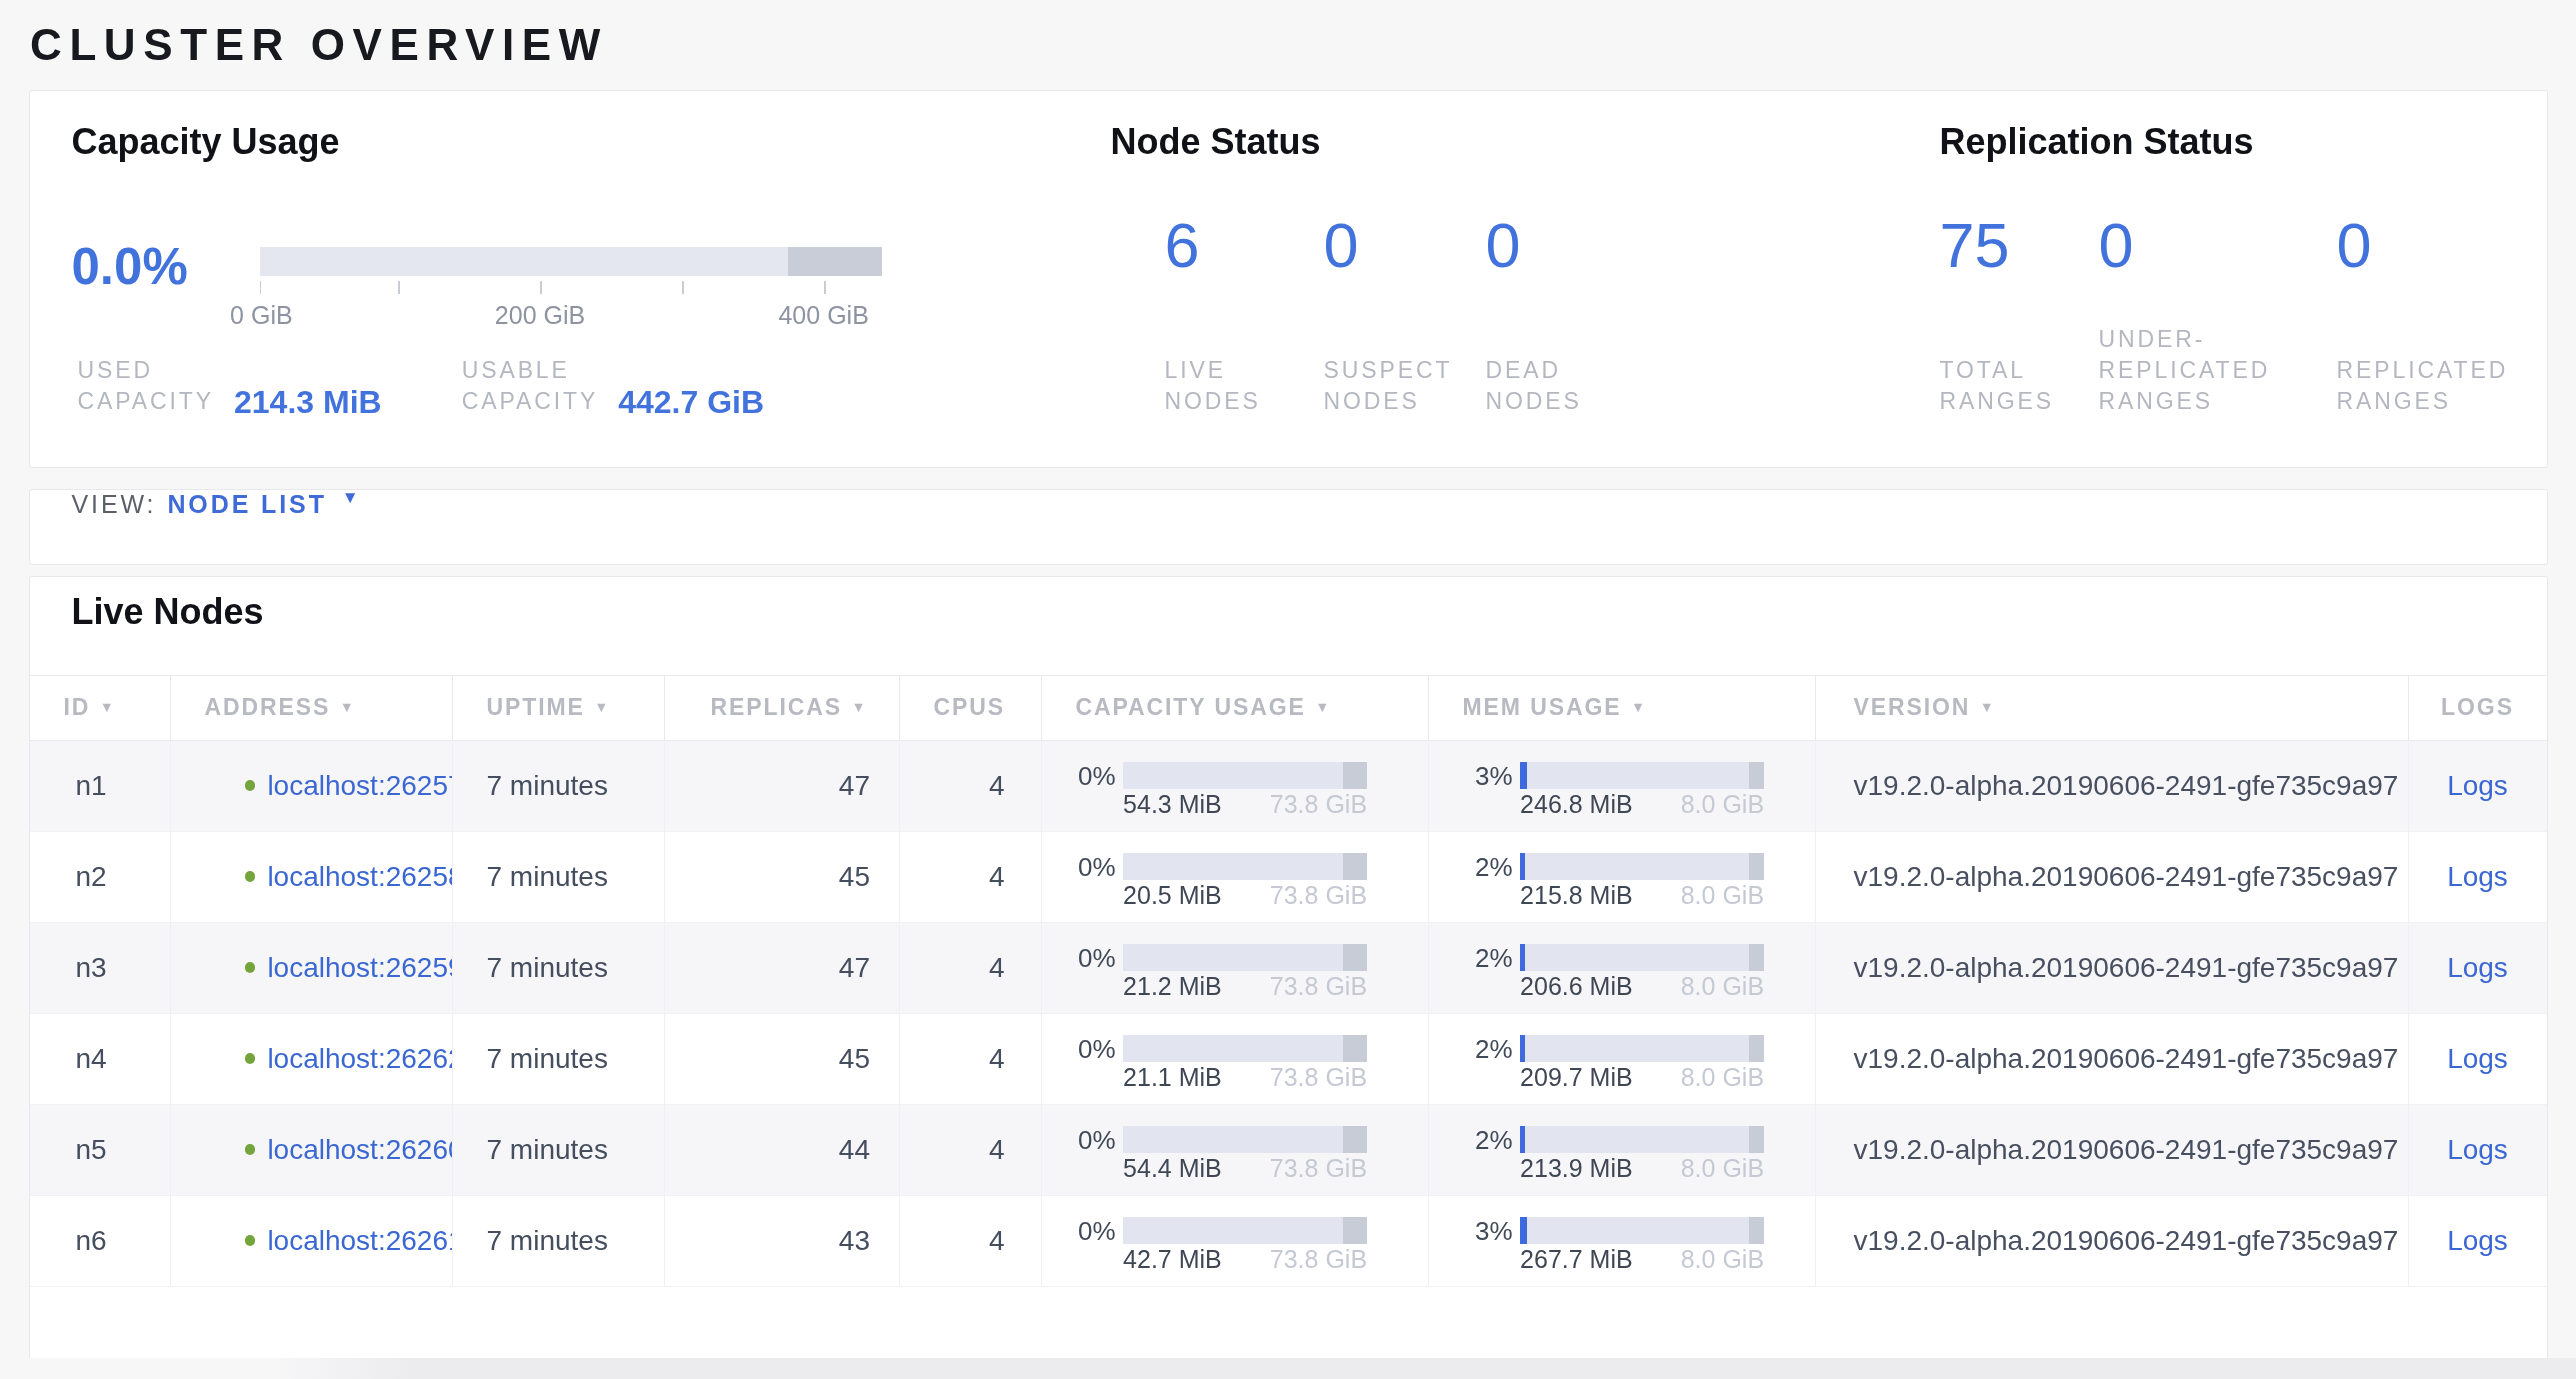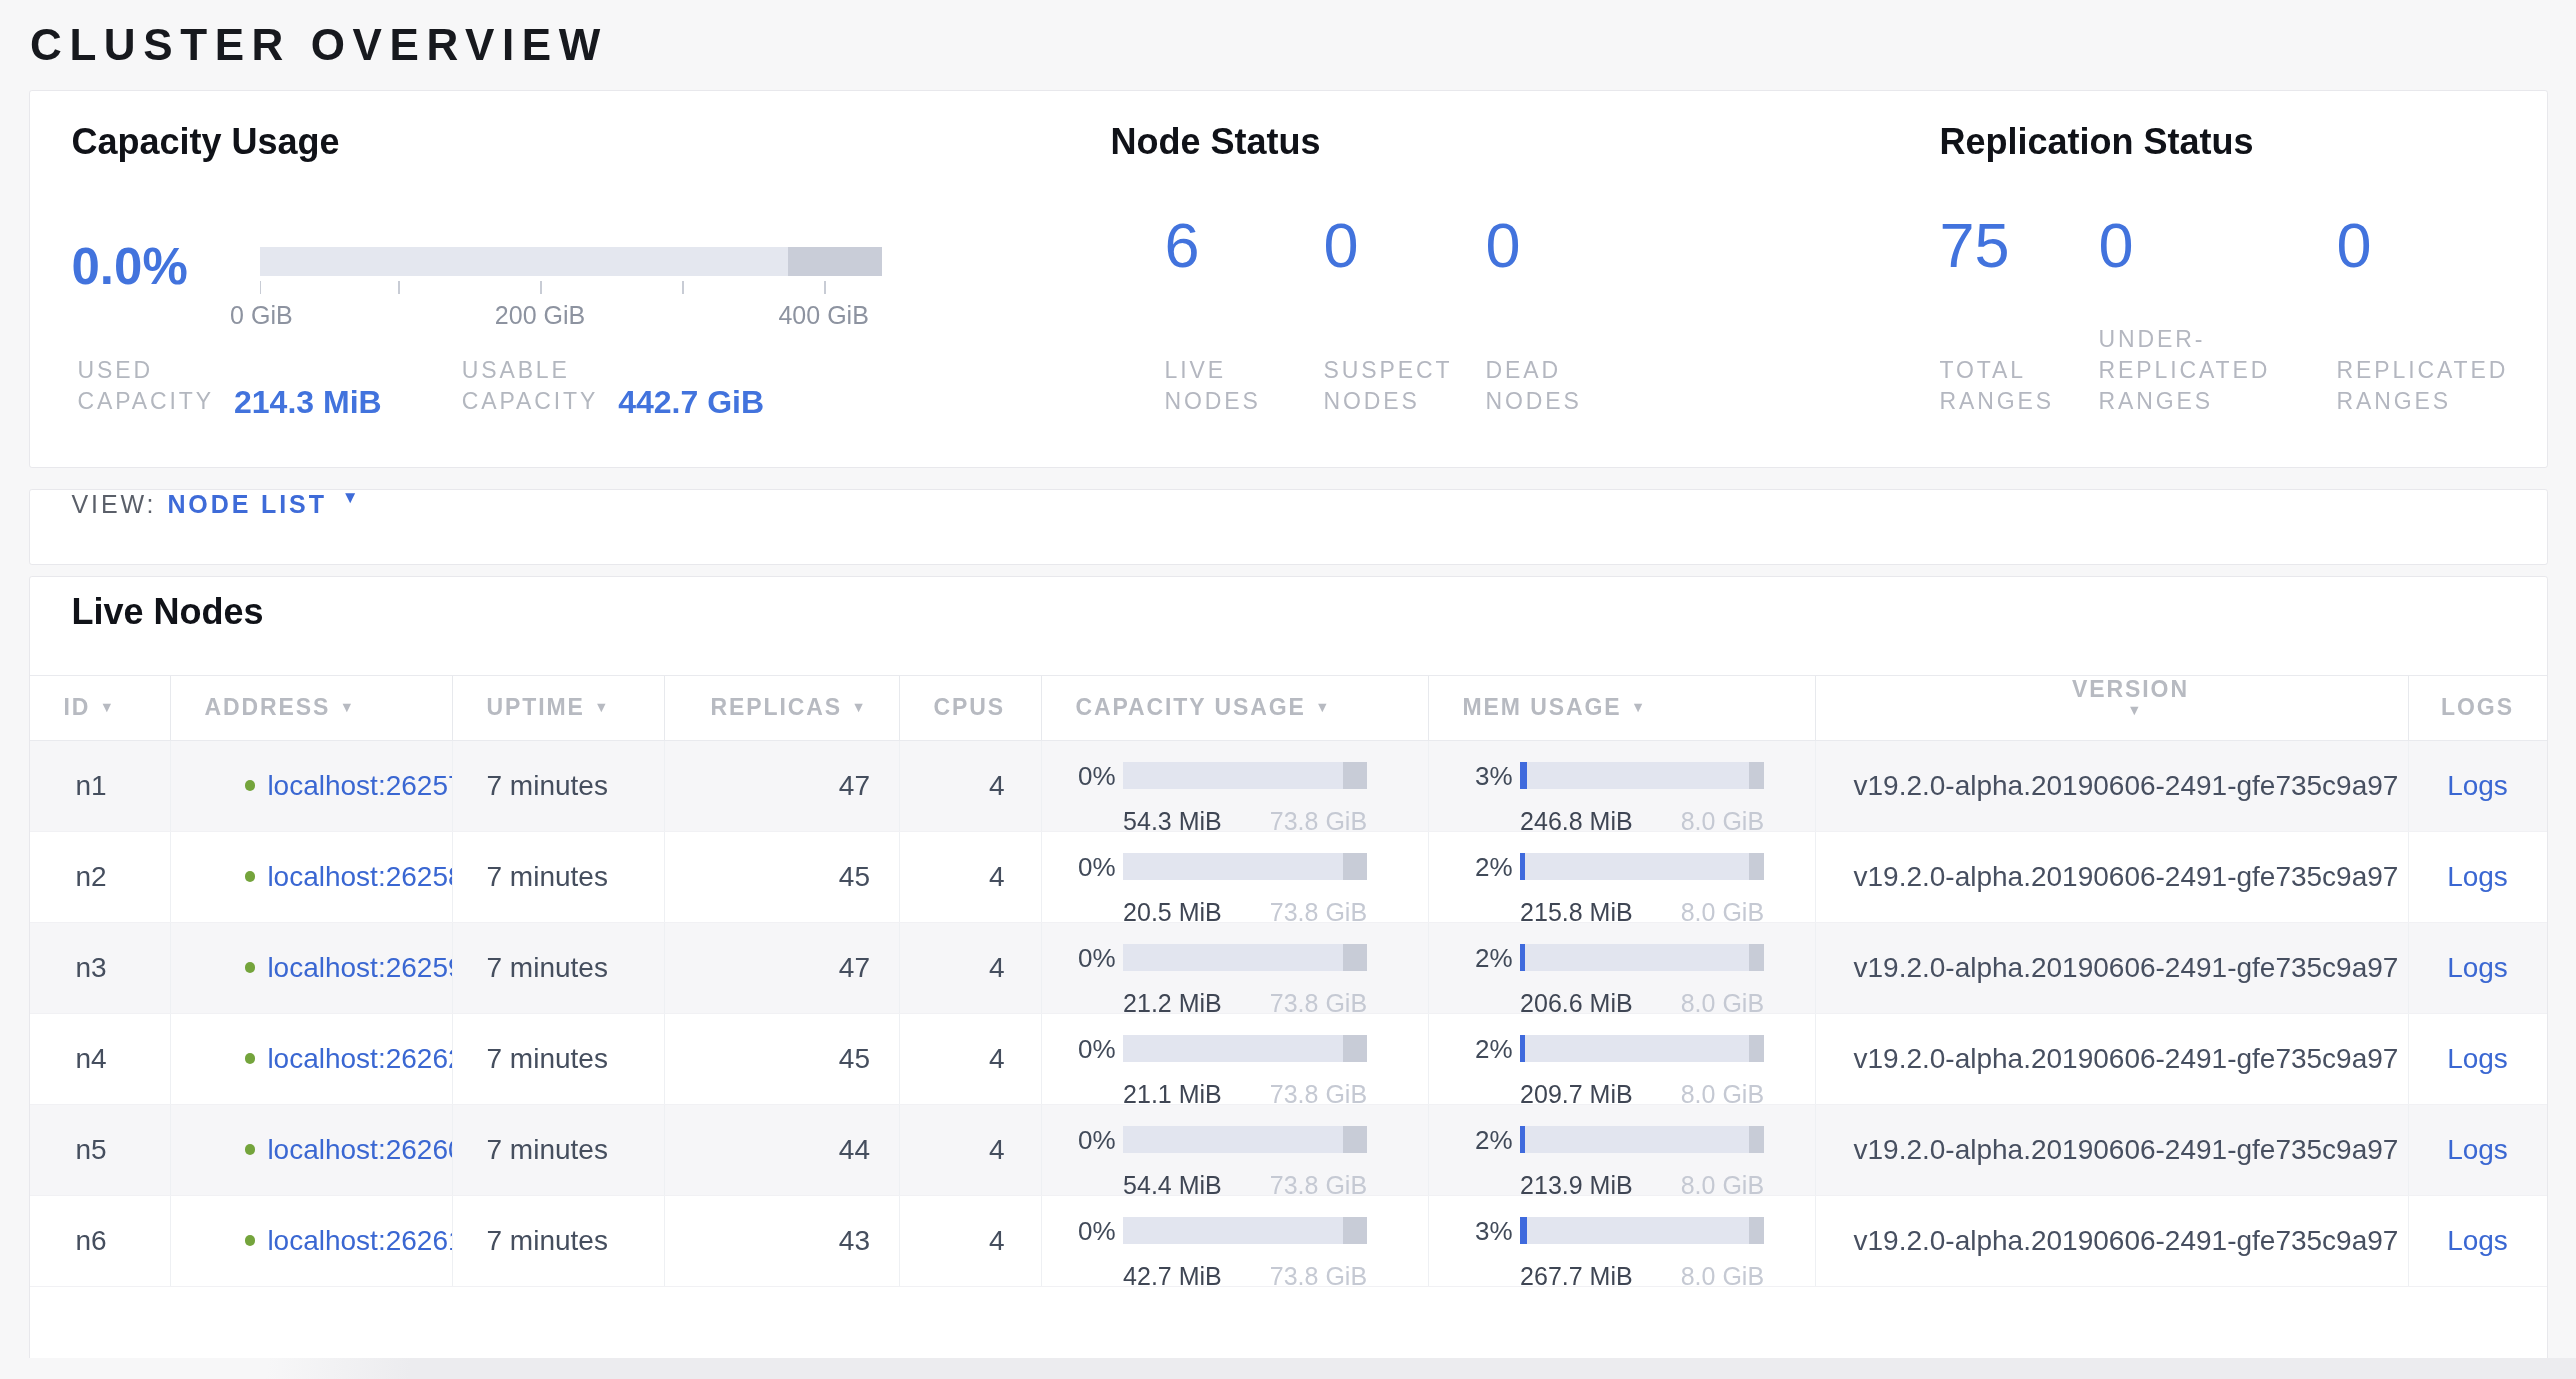--- a/index.html
+++ b/index.html
@@ -73,21 +73,21 @@
   .grid { display: grid; grid-template-columns: 141px 282px 212px 235px 142px 387px 387px 593px auto; }
   .thead { height: 66px; border-top: 1px solid #e9eaee; border-bottom: 1px solid #e9eaee; }
   .hcell {
     display: flex; align-items: center;
     font-size: 23px; letter-spacing: 1.9px; color: #b7bac1; font-weight: bold;
     border-right: 1px solid #e7e9ed;
     padding-left: 34px; white-space: nowrap;
   }
   .hcell:last-child { border-right: none; }
   .h-replicas { padding-left: 46px; }
-  .h-version { padding-left: 38px; flex-direction: column; }
+  .h-version { padding-left: 38px; }
   .h-logs { justify-content: center; padding-left: 0; }
   .arrow { font-size: 14.3px; margin-left: 9.5px; position: relative; top: -1px; color: #b7bac1; }
 
   .trow { height: 91px; border-bottom: 1px solid #f1f1f4; }
   .trow.alt { background: #f6f6f8; }
   .cell {
     display: flex; align-items: center;
     font-size: 28px; color: #454e5e;
     border-right: 1px solid #eef0f3;
     overflow: hidden;
@@ -105,21 +105,21 @@
 
   .c-bar { align-items: flex-start; }
   .barwrap { display: flex; padding-top: 21px; }
   .pct { width: 74px; text-align: right; margin-right: 7.6px; font-size: 26px; color: #414a59; line-height: 28.5px; }
   .pct.memp { width: 84px; }
   .bstack { width: 244px; }
   .sbar { position: relative; height: 27px; background: #e2e5ef; }
   .scap { position: absolute; right: 0; top: 0; bottom: 0; width: 24px; background: #c8ccd7; }
   .scap.memc { width: 15px; }
   .sfill { position: absolute; left: 0; top: 0; bottom: 0; background: #3f6add; }
-  .vals { display: flex; justify-content: space-between; margin-top: 18px; font-size: 25px; }
+  .vals { display: flex; justify-content: space-between; margin-top: 1px; font-size: 25px; }
   .v1 { color: #3f4654; }
   .v2 { color: #c5c9d3; }
 
   .bottom-band {
     position: absolute; left: 0; right: 0; bottom: 0; height: 21px;
     background: linear-gradient(97deg, #f7f7f8 0px, #f7f7f8 266px, #ececef 409px, #ececef 100%);
   }
 </style>
 </head>
 <body>

